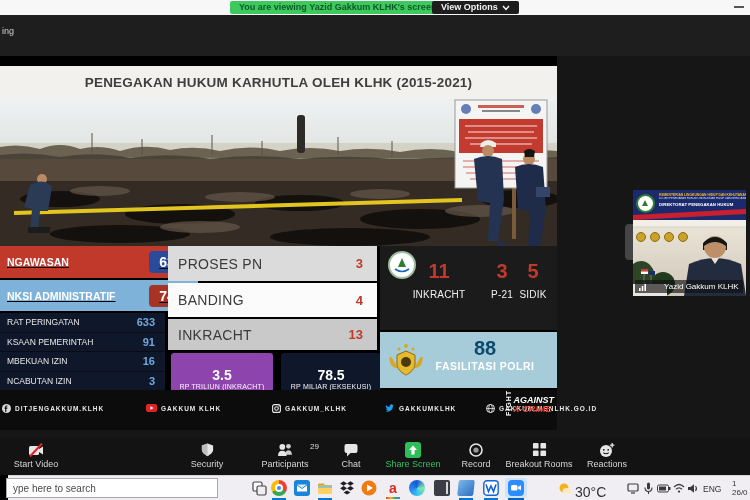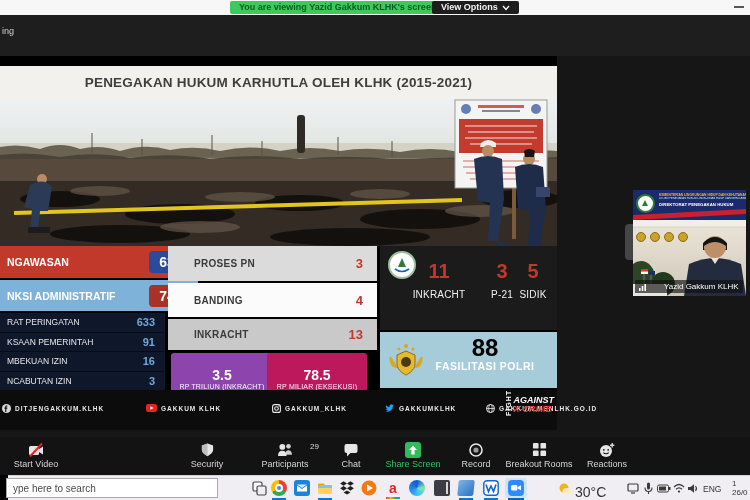--- a/index.html
+++ b/index.html
@@ -21,64 +21,64 @@
 
   
   .stage{left:0;top:56px;width:750px;height:381px;background:#161616;}
   .slide{left:0;top:0;width:557px;height:374px;background:#000;}
   .slide-topstrip{left:0;top:0;width:557px;height:10px;background:#000;}
   .titleband{left:0;top:10px;width:557px;height:33px;background:#f2f1ee;}
   .slide-title{width:100%;text-align:center;line-height:33px;font-size:13.5px;font-weight:bold;
     color:#3e3e3e;letter-spacing:.2px;}
 
   
-  .lrow{left:0;width:198px;display:flex;align-items:center;}
+  .lrow{left:0;width:198px;display:flex;align-items:center;text-decoration:underline;}
   .lrow1{top:190px;height:32px;background:#c0392b;}
   .lrow2{top:224px;height:31px;background:#7fb2d9;}
   .lrow .lbl{color:#fff;font-weight:bold;font-size:10.5px;padding-left:7px;flex:1;white-space:nowrap;overflow:hidden;}
   .badge{width:44px;height:22px;border-radius:4px;margin-right:5px;color:#fff;font-weight:bold;
     font-size:14px;text-align:center;line-height:22px;}
   .badge-blue{background:#2a4b9b;}
   .badge-red{background:#a93226;}
   .ldark{left:0;top:257px;width:165px;height:77px;background:#0f172a;display:flex;flex-direction:column;}
   .drow{flex:1;display:flex;align-items:center;border-bottom:1px solid rgba(0,0,0,.45);}
   .drow:last-child{border-bottom:none;}
   .drow .lbl{color:#e8e8e8;font-size:8.5px;padding-left:7px;flex:1;white-space:nowrap;overflow:hidden;}
   .drow .val{color:#6fa8dc;font-weight:bold;font-size:11px;padding-right:10px;}
 
   
   .mrow{left:168px;width:209px;display:flex;align-items:center;}
-  .mrow .lbl{color:#3a3a3a;font-size:10px;font-weight:bold;letter-spacing:.3px;padding-left:26px;flex:1;}
+  .mrow .lbl{color:#3a3a3a;font-size:14px;font-weight:normal;letter-spacing:.3px;padding-left:10px;flex:1;}
   .mrow .val{color:#c0392b;font-weight:bold;font-size:13px;padding-right:14px;}
   .mrow1{top:190px;height:35px;background:#dbdbdb;}
   .mrow2{top:227px;height:34px;background:#fbfbfb;}
   .mrow3{top:263px;height:31px;background:#c9c9c9;}
   .moneybox{top:297px;height:52px;border-radius:3px;color:#fff;text-align:center;
     display:flex;flex-direction:column;justify-content:center;}
   .moneybox .big{font-size:14px;font-weight:bold;line-height:15px;}
   .moneybox .small{font-size:7px;letter-spacing:.2px;opacity:.95;}
   .box-purple{left:171px;width:102px;background:#8e44ad;}
-  .box-blue{left:267px;width:100px;background:#be185d;}
+  .box-blue{left:281px;width:100px;background:#0f172a;}
 
   
   .rdark{left:380px;top:190px;width:177px;height:84px;background:#1b1b1b;}
   .klhk-logo{left:8px;top:5px;width:28px;height:28px;border-radius:50%;background:#fff;
     border:2px solid #9dbf9d;box-sizing:border-box;}
   .cstat{top:14px;text-align:center;}
   .cstat .num{color:#c0392b;font-size:20px;font-weight:bold;line-height:22px;}
   .cstat .cap{color:#f0f0f0;font-size:10px;margin-top:7px;letter-spacing:.2px;}
   .cs0{left:24px;width:70px;}
   .cs1{left:98px;width:48px;}
   .cs2{left:130px;width:46px;}
   .cs2 .num,.cs1 .num{display:inline-block;}
 
   
   .polri{left:380px;top:276px;width:177px;height:56px;background:#a6cbd9;}
   .polri-text{left:40px;top:4px;width:130px;text-align:center;}
-  .polri-text .num{color:#000000;font-size:24px;font-weight:bold;line-height:24px;}
+  .polri-text .num{color:#0c4a6e;font-size:20px;font-weight:bold;line-height:24px;}
   .polri-text .cap{color:#fff;font-size:10.5px;font-weight:bold;letter-spacing:.5px;}
 
   
   .sfooter{left:0;top:334px;width:557px;height:40px;background:#0c0c0c;}
   .social{top:13px;height:10px;display:flex;align-items:center;gap:4px;color:#e8e8e8;
     font-size:6.5px;letter-spacing:1px;font-weight:bold;white-space:nowrap;}
   .campaign{right:3px;top:4px;display:flex;align-items:center;gap:2px;}
   .fight-vert{writing-mode:vertical-rl;transform:rotate(180deg);color:#fff;font-size:7px;
     font-weight:bold;letter-spacing:1px;height:22px;text-align:center;}
   .campaign .stack{display:flex;flex-direction:column;line-height:9px;}

